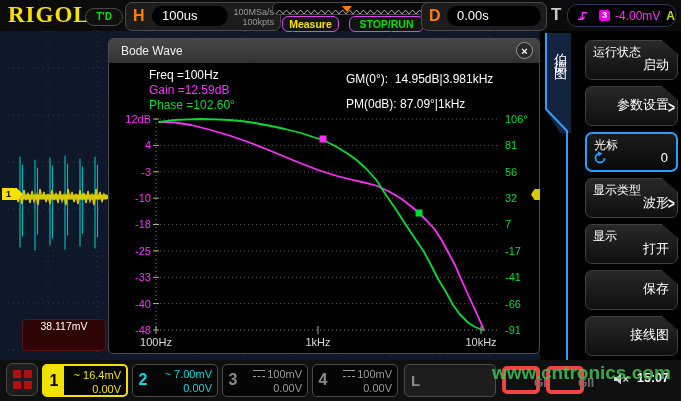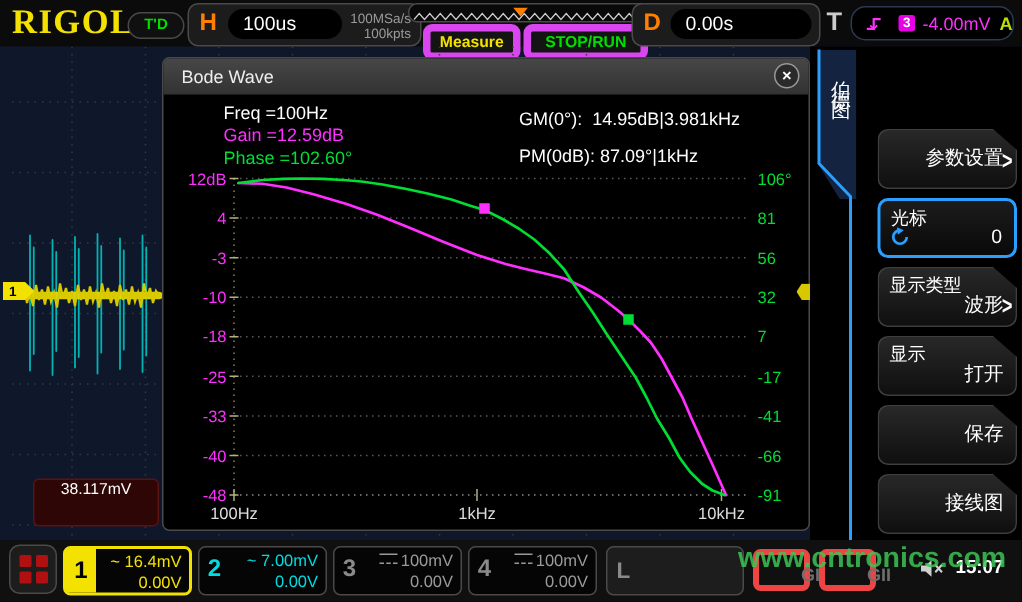--- a/index.html
+++ b/index.html
@@ -5,21 +5,21 @@
   html,body{margin:0;padding:0;background:#000;}
   #screen{position:relative;width:681px;height:401px;background:#0f172a;overflow:hidden;
           font-family:"Liberation Sans",sans-serif;-webkit-font-smoothing:antialiased;}
   .abs{position:absolute;}
   
   #topbar{position:absolute;left:0;top:0;width:681px;height:31px;background:#0b0b0b;}
   .logo{font-family:"Liberation Serif",serif;font-weight:bold;font-size:23px;color:#f3e100;letter-spacing:1px;}
   .pillbox{background:#1c1c1c;border:1px solid #4a4a4a;border-radius:7px;}
   .blackpill{background:#000;border-radius:10px;color:#fff;}
   .olabel{color:#ff8000;font-weight:bold;font-size:16px;}
-  .btn{background:#141414;border:5px solid #d946ef;border-radius:6px;text-align:center;
+  .btn{background:#141414;border:1px solid #d946ef;border-radius:6px;text-align:center;
        font-weight:bold;font-size:10.5px;line-height:14px;}
   .td-pill{background:#101010;border:1px solid #4a4a4a;border-radius:9px;color:#00e000;
            font-size:10px;font-weight:bold;text-align:center;line-height:15px;}
   .rates{color:#9a9a9a;font-size:9px;text-align:right;line-height:10px;}
   
   #graticule{left:8px;top:31px;}
   .ch-tag{left:2px;top:188px;width:17px;height:12px;background:#f3e100;color:#000;
           font-size:9px;font-weight:bold;line-height:12px;padding-left:4px;
           clip-path:polygon(0 0,70% 0,100% 50%,70% 100%,0 100%);}
   .trig-tag{left:531px;top:189px;width:10px;height:11px;background:#d8c800;
@@ -203,20 +203,24 @@
   </div>
 
   <div id="sidebar" class="abs">
     <div id="sidetab">
       <span class="vtext">伯德图</span>
     </div>
     <svg class="abs" style="left:0;top:0;" width="141" height="329" viewBox="0 0 141 329">
       <path d="M6,2 V78 L27,100 V332" stroke="#2b9fff" stroke-width="2" fill="none"></path>
     </svg>
 
+    <div class="menuitem" style="top:9px;">
+      <span class="mi-label">运行状态</span>
+      <span class="mi-value">启动</span>
+    </div>
     <div class="menuitem" style="top:55px;">
       <span class="mi-value mid">参数设置</span>
       <span class="mi-chev" style="bottom:11px;">&gt;</span>
     </div>
     <div class="menuitem active" style="top:101px;">
       <span class="mi-label">光标</span>
       <svg class="abs" style="left:6px;bottom:5px;" width="14" height="14" viewBox="0 0 14 14">
         <path d="M11.5,7 A4.5,4.5 0 1 1 7,2.5" stroke="#2b9fff" stroke-width="1.8" fill="none"></path>
         <polygon points="5,0.5 9.5,2.5 5.5,5.5" fill="#2b9fff"></polygon>
       </svg>

